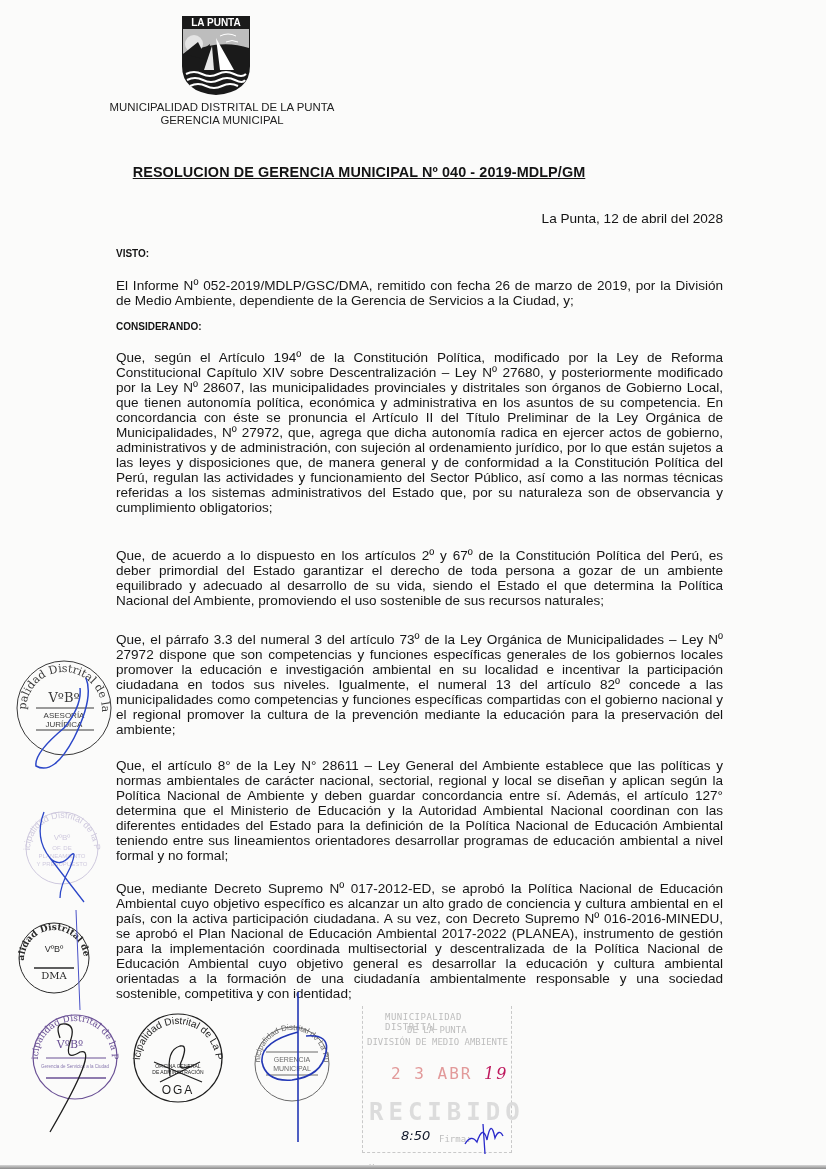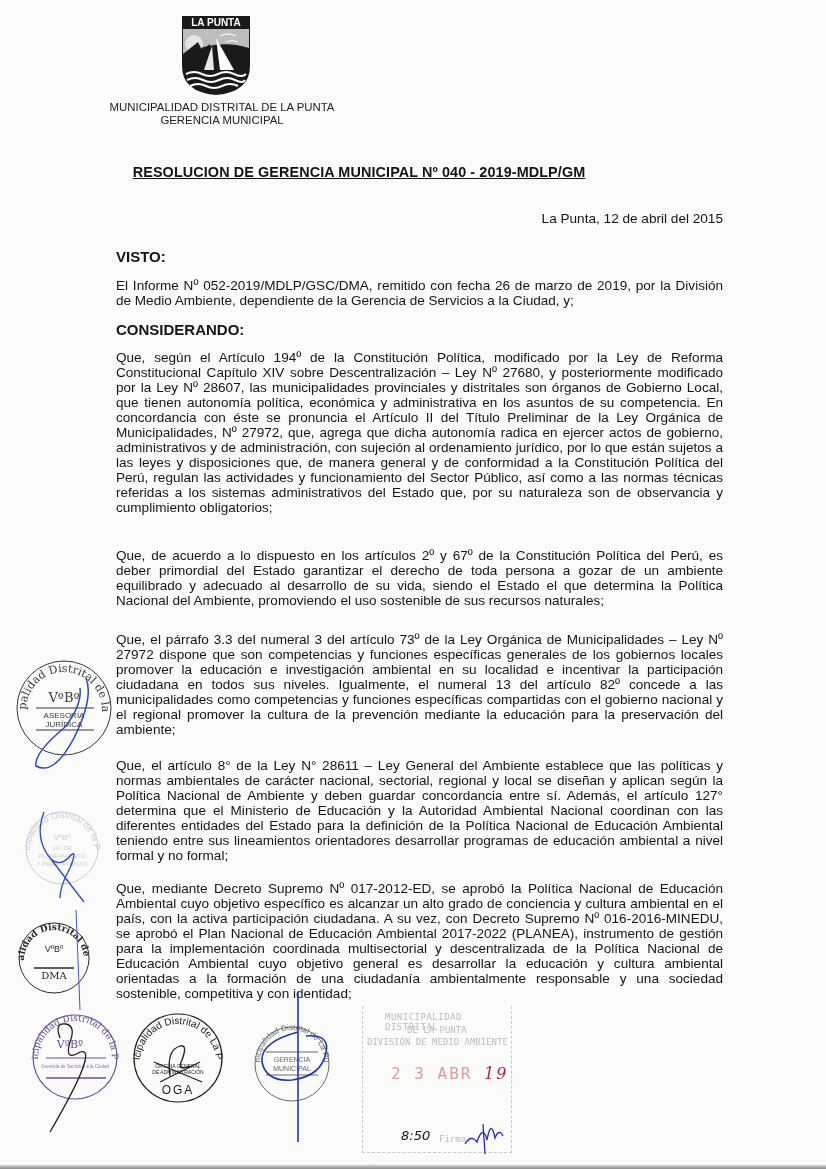--- a/index.html
+++ b/index.html
@@ -15,21 +15,21 @@
   }
   
   .logo { position: absolute; left: 180px; top: 14px; width: 72px; height: 82px; }
   .org { position: absolute; left: 104px; top: 101px; width: 236px; text-align: center;
          font-size: 11.4px; line-height: 13px; color: #222; }
   .title { position: absolute; left: 0; width: 718px; top: 164px; text-align: center;
            font-weight: bold; font-size: 14.4px; text-decoration: underline; letter-spacing: 0.1px; }
   .date { position: absolute; right: 103px; top: 211px; font-size: 13.6px; }
   .body-text { position: absolute; left: 116px; width: 607px; font-size: 13.55px; line-height: 15px;
                text-align: justify; color: #161616; }
-  .heading { position: absolute; left: 116px; font-weight: bold; font-size: 15px; }
+  .heading { position: absolute; left: 116px; font-weight: bold; font-size: 10px; }
   
   .stamp { position: absolute; }
   .stamp svg { overflow: visible; }
   .received { position: absolute; left: 362px; top: 1006px; width: 148px; height: 146px;
               border: 1px dashed #c9c9c9; border-top: none; color: #bdbdbd; font-family: "DejaVu Sans Mono", monospace; }
   .received .r1 { position: absolute; left: 22px; top: 6px; font-size: 9px; letter-spacing: 0.5px; }
   .received .r2 { position: absolute; left: 44px; top: 19px; font-size: 9px; }
   .received .r3 { position: absolute; left: 4px; top: 31px; font-size: 9px; }
   .received .r4 { position: absolute; left: 28px; top: 58px; font-size: 16px; color: #e29a9a; letter-spacing: 2px; }
   .received .r4 .yr { color: #be185d; font-style: italic; font-family: "DejaVu Serif", serif; }
@@ -58,21 +58,21 @@
       <path d="M10 72 Q18 68 26 72 T42 72 T58 72"></path>
     </g>
   </svg>
 </div>
 <div class="org">
   <div>MUNICIPALIDAD DISTRITAL DE LA PUNTA</div>
   <div>GERENCIA MUNICIPAL</div>
 </div>
 
 <div class="title">RESOLUCION DE GERENCIA MUNICIPAL Nº 040 - 2019-MDLP/GM</div>
-<div class="date">La Punta, 12 de abril del 2015</div>
+<div class="date">La Punta, 12 de abril del 2028</div>
 
 <div class="heading" style="top:248px">VISTO:</div>
 <div class="body-text" style="top:278px">El Informe Nº 052-2019/MDLP/GSC/DMA, remitido con fecha 26 de marzo de 2019, por la División de Medio Ambiente, dependiente de la Gerencia de Servicios a la Ciudad, y;</div>
 
 <div class="heading" style="top:321px">CONSIDERANDO:</div>
 <div class="body-text" style="top:350px">Que, según el Artículo 194º de la Constitución Política, modificado por la Ley de Reforma Constitucional Capítulo XIV sobre Descentralización – Ley Nº 27680, y posteriormente modificado por la Ley Nº 28607, las municipalidades provinciales y distritales son órganos de Gobierno Local, que tienen autonomía política, económica y administrativa en los asuntos de su competencia. En concordancia con éste se pronuncia el Artículo II del Título Preliminar de la Ley Orgánica de Municipalidades, Nº 27972, que, agrega que dicha autonomía radica en ejercer actos de gobierno, administrativos y de administración, con sujeción al ordenamiento jurídico, por lo que están sujetos a las leyes y disposiciones que, de manera general y de conformidad a la Constitución Política del Perú, regulan las actividades y funcionamiento del Sector Público, así como a las normas técnicas referidas a los sistemas administrativos del Estado que, por su naturaleza son de observancia y cumplimiento obligatorios;</div>
 <div class="body-text" style="top:548px">Que, de acuerdo a lo dispuesto en los artículos 2º y 67º de la Constitución Política del Perú, es deber primordial del Estado garantizar el derecho de toda persona a gozar de un ambiente equilibrado y adecuado al desarrollo de su vida, siendo el Estado el que determina la Política Nacional del Ambiente, promoviendo el uso sostenible de sus recursos naturales;</div>
 <div class="body-text" style="top:632px">Que, el párrafo 3.3 del numeral 3 del artículo 73º de la Ley Orgánica de Municipalidades – Ley Nº 27972 dispone que son competencias y funciones específicas generales de los gobiernos locales promover la educación e investigación ambiental en su localidad e incentivar la participación ciudadana en todos sus niveles. Igualmente, el numeral 13 del artículo 82º concede a las municipalidades como competencias y funciones específicas compartidas con el gobierno nacional y el regional promover la cultura de la prevención mediante la educación para la preservación del ambiente;</div>
 <div class="body-text" style="top:758px">Que, el artículo 8° de la Ley N° 28611 – Ley General del Ambiente establece que las políticas y normas ambientales de carácter nacional, sectorial, regional y local se diseñan y aplican según la Política Nacional de Ambiente y deben guardar concordancia entre sí. Además, el artículo 127° determina que el Ministerio de Educación y la Autoridad Ambiental Nacional coordinan con las diferentes entidades del Estado para la definición de la Política Nacional de Educación Ambiental teniendo entre sus lineamientos orientadores desarrollar programas de educación ambiental a nivel formal y no formal;</div>
 <div class="body-text" style="top:881px">Que, mediante Decreto Supremo Nº 017-2012-ED, se aprobó la Política Nacional de Educación Ambiental cuyo objetivo específico es alcanzar un alto grado de conciencia y cultura ambiental en el país, con la activa participación ciudadana. A su vez, con Decreto Supremo Nº 016-2016-MINEDU, se aprobó el Plan Nacional de Educación Ambiental 2017-2022 (PLANEA), instrumento de gestión para la implementación coordinada multisectorial y descentralizada de la Política Nacional de Educación Ambiental cuyo objetivo general es desarrollar la educación y cultura ambiental orientadas a la formación de una ciudadanía ambientalmente responsable y una sociedad sostenible, competitiva y con identidad;</div>
@@ -169,20 +169,21 @@
 </div>
 
 <div class="received">
   <div class="r1">MUNICIPALIDAD DISTRITAL</div>
   <div class="r2">DE LA PUNTA</div>
   <div class="r3">DIVISIÓN DE MEDIO AMBIENTE</div>
   <div class="r4">
     <span>2 3 ABR</span>
     <span class="yr">19</span>
   </div>
+  <div class="r5">RECIBIDO</div>
   <div class="r6">Hora:</div>
   <div class="hora">8:50</div>
   <div style="position:absolute; left:76px; top:128px; font-size:9px;">Firma:</div>
   <svg style="position:absolute; left:98px; top:108px" width="44" height="40">
     <path d="M4 30 Q10 20 16 28 Q22 10 26 26 Q30 4 34 24 Q38 14 42 22 M22 10 L24 40" fill="none" stroke="#2a2acb" stroke-width="1.3"></path>
   </svg>
 </div>
 
 <div class="page-shadow"></div>
 

